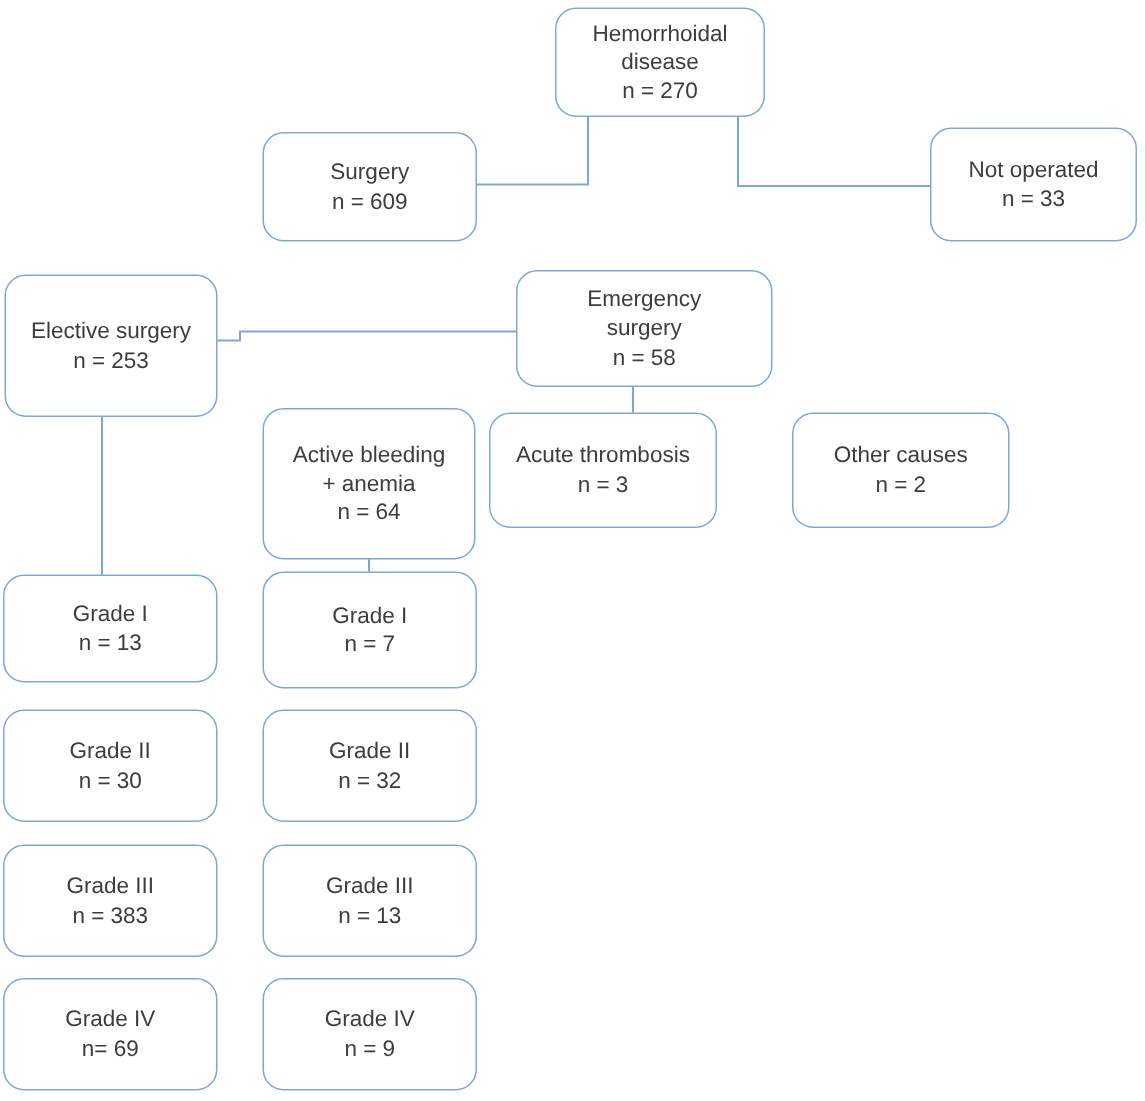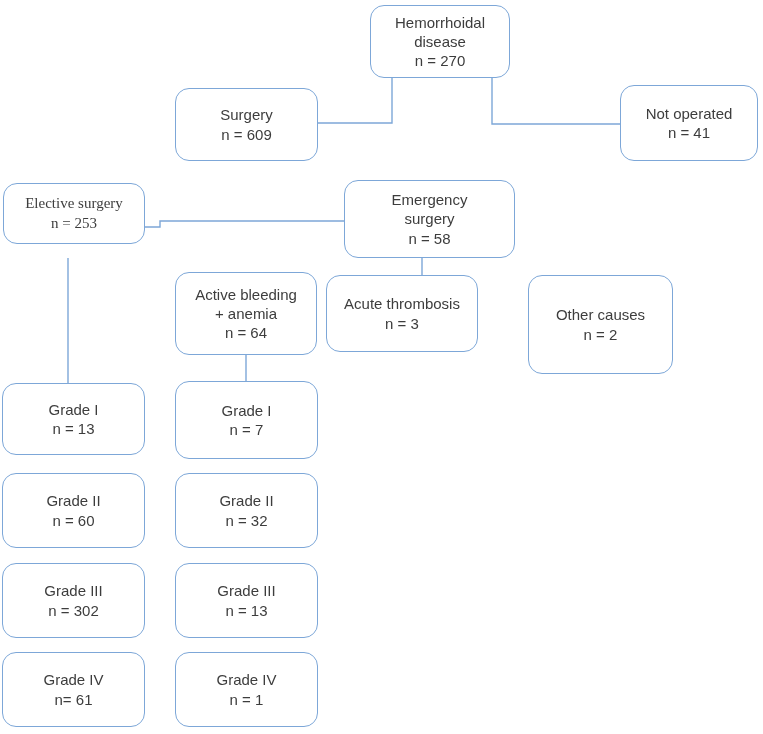--- a/index.html
+++ b/index.html
@@ -69,83 +69,83 @@
     <span class="node-count">n = 270</span>
   </div>
 
   <div class="node" style="left:175px; top:88px; width:143px; height:73px;">
     <span class="node-title">Surgery</span>
     <span class="node-count">n = 609</span>
   </div>
 
   <div class="node" style="left:620px; top:85px; width:138px; height:76px;">
     <span class="node-title">Not operated</span>
-    <span class="node-count">n = 41</span>
+    <span class="node-count">n = 33</span>
   </div>
 
-  <div class="node" style="left:3px; top:183px; width:142px; height:61px;font-family:Liberation Serif, serif;">
+  <div class="node" style="left:3px; top:183px; width:142px; height:95px;">
     <span class="node-title">Elective surgery</span>
     <span class="node-count">n = 253</span>
   </div>
 
   <div class="node" style="left:344px; top:180px; width:171px; height:78px;">
     <span class="node-title">Emergency
 surgery</span>
     <span class="node-count">n = 58</span>
   </div>
 
-  <div class="node" style="left:175px; top:272px; width:142px; height:83px;align-items:center;">
+  <div class="node" style="left:175px; top:272px; width:142px; height:101px;align-items:center;">
     <span class="node-title">Active bleeding
 + anemia</span>
     <span class="node-count">n = 64</span>
   </div>
 
   <div class="node" style="left:326px; top:275px; width:152px; height:77px;">
     <span class="node-title">Acute thrombosis</span>
     <span class="node-count">n = 3</span>
   </div>
 
-  <div class="node" style="left:528px; top:275px; width:145px; height:99px;">
+  <div class="node" style="left:528px; top:275px; width:145px; height:77px;">
     <span class="node-title">Other causes</span>
     <span class="node-count">n = 2</span>
   </div>
 
   <div class="node" style="left:2px; top:383px; width:143px; height:72px;">
     <span class="node-title">Grade I</span>
     <span class="node-count">n = 13</span>
   </div>
 
   <div class="node" style="left:175px; top:381px; width:143px; height:78px;">
     <span class="node-title">Grade I</span>
     <span class="node-count">n = 7</span>
   </div>
 
   <div class="node" style="left:2px; top:473px; width:143px; height:75px;">
     <span class="node-title">Grade II</span>
-    <span class="node-count">n = 60</span>
+    <span class="node-count">n = 30</span>
   </div>
 
   <div class="node" style="left:175px; top:473px; width:143px; height:75px;">
     <span class="node-title">Grade II</span>
     <span class="node-count">n = 32</span>
   </div>
 
   <div class="node" style="left:2px; top:563px; width:143px; height:75px;">
     <span class="node-title">Grade III</span>
-    <span class="node-count">n = 302</span>
+    <span class="node-count">n = 383</span>
   </div>
 
   <div class="node" style="left:175px; top:563px; width:143px; height:75px;">
     <span class="node-title">Grade III</span>
     <span class="node-count">n = 13</span>
   </div>
 
   <div class="node" style="left:2px; top:652px; width:143px; height:75px;">
     <span class="node-title">Grade IV</span>
-    <span class="node-count">n= 61</span>
+    <span class="node-count">n= 69</span>
   </div>
 
   <div class="node" style="left:175px; top:652px; width:143px; height:75px;">
     <span class="node-title">Grade IV</span>
-    <span class="node-count">n = 1</span>
+    <span class="node-count">n = 9</span>
   </div>
 
 </div>
 
 </body></html>

